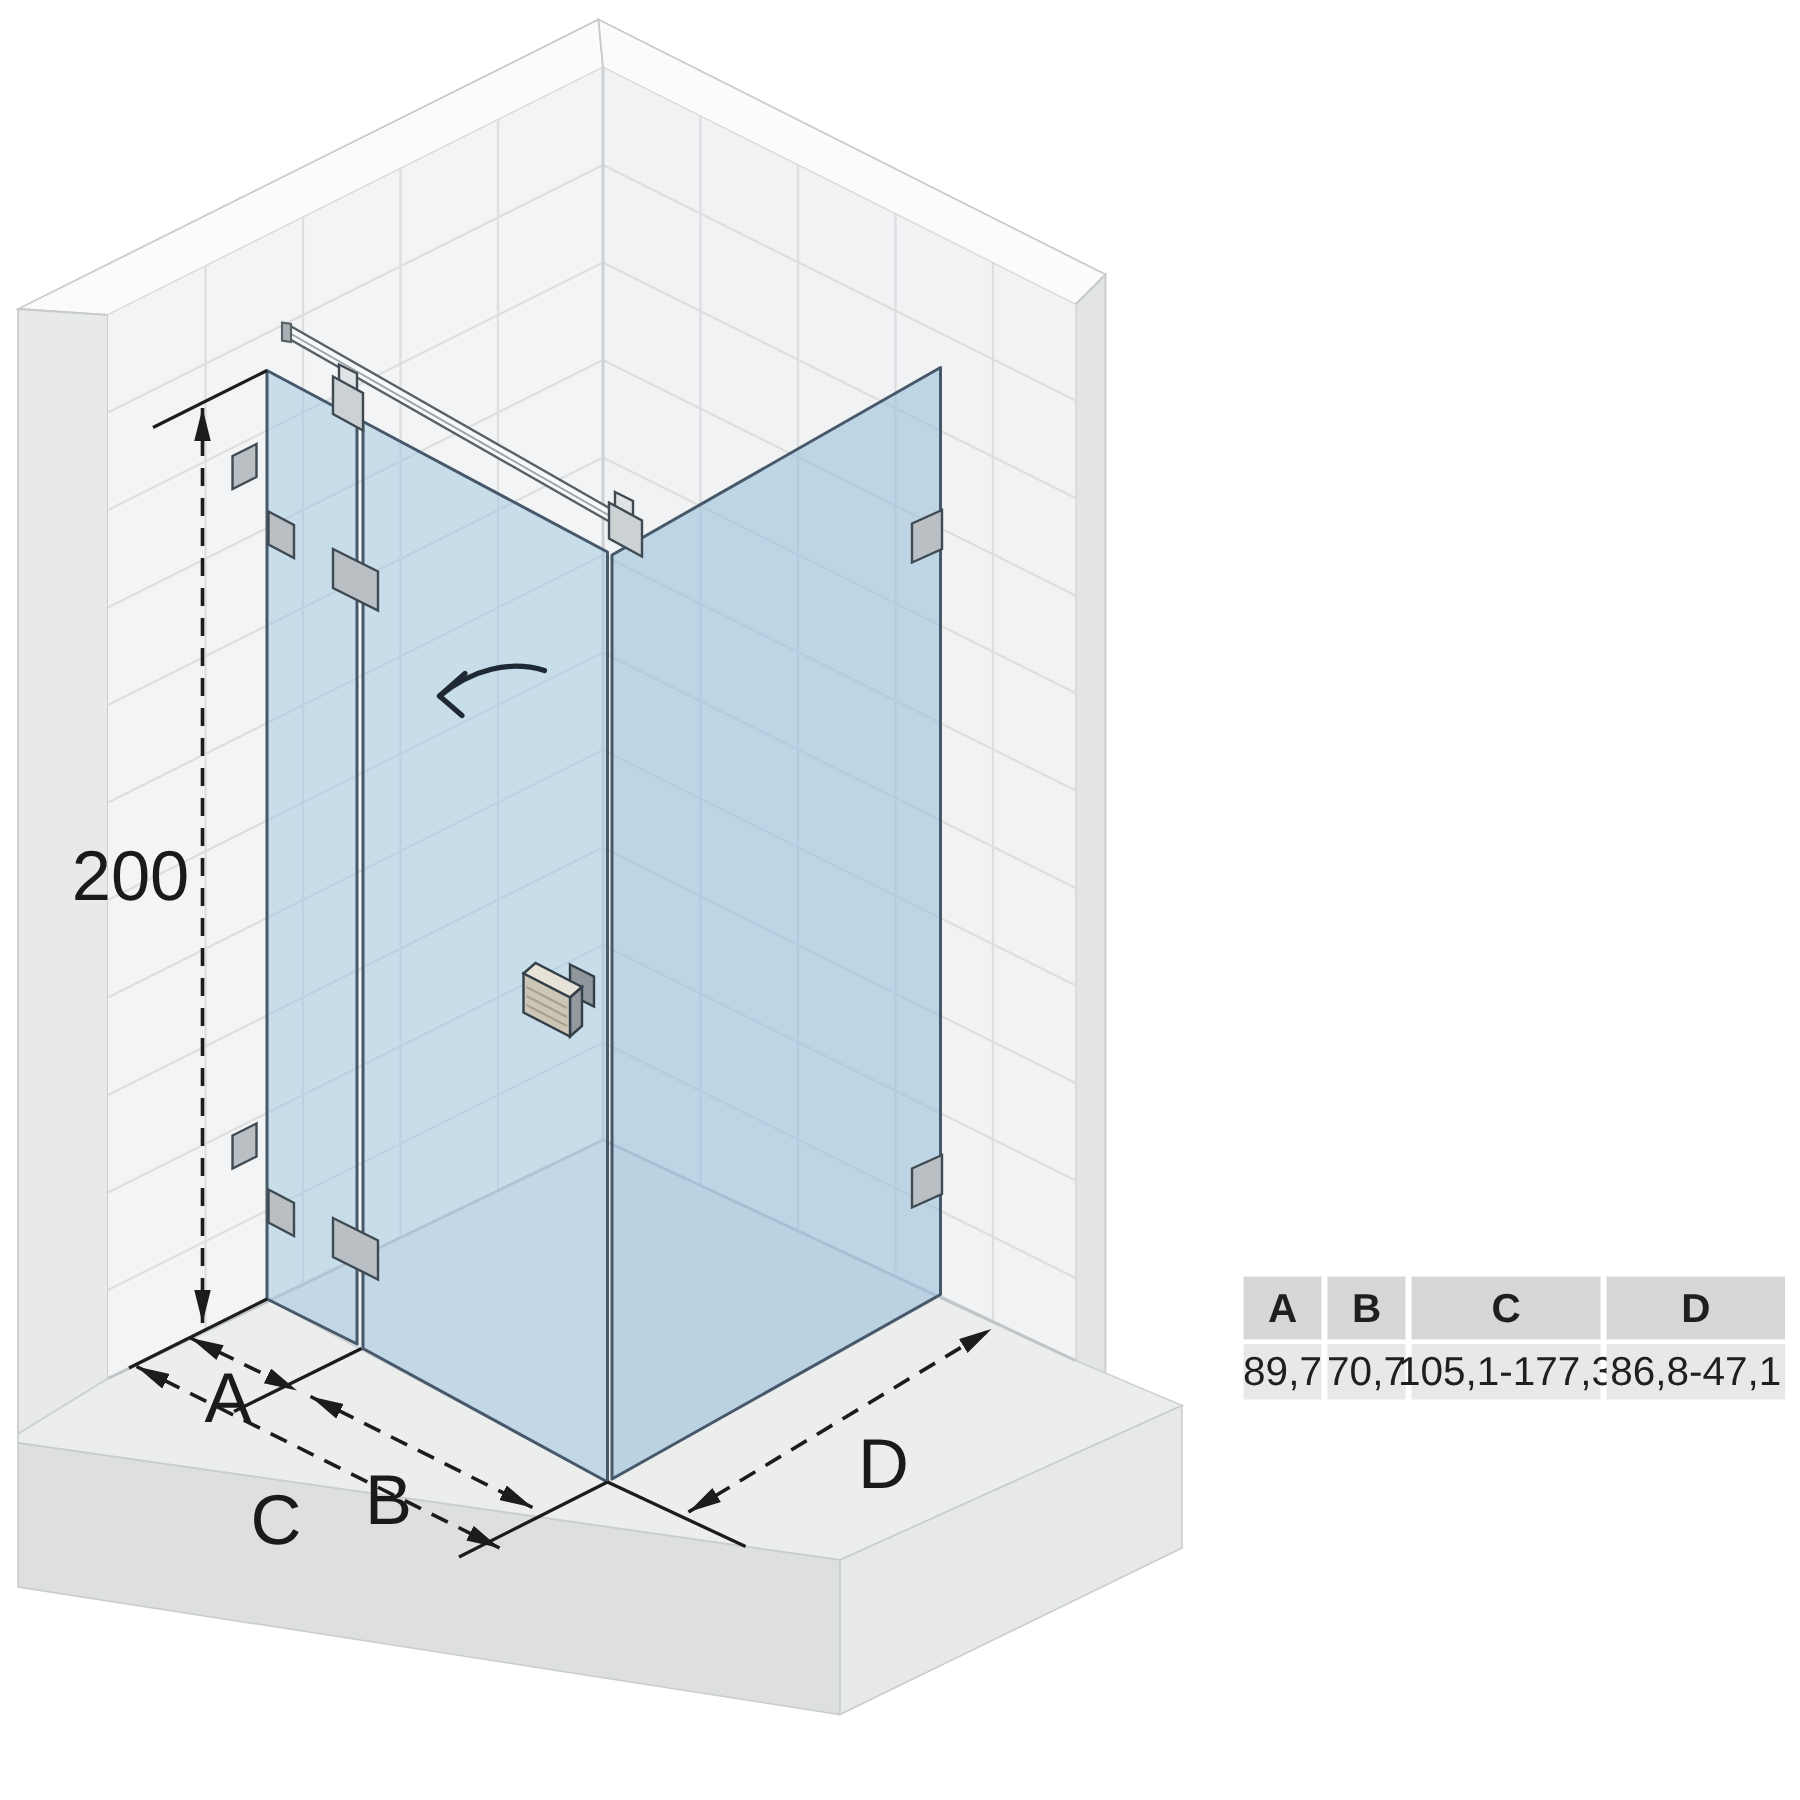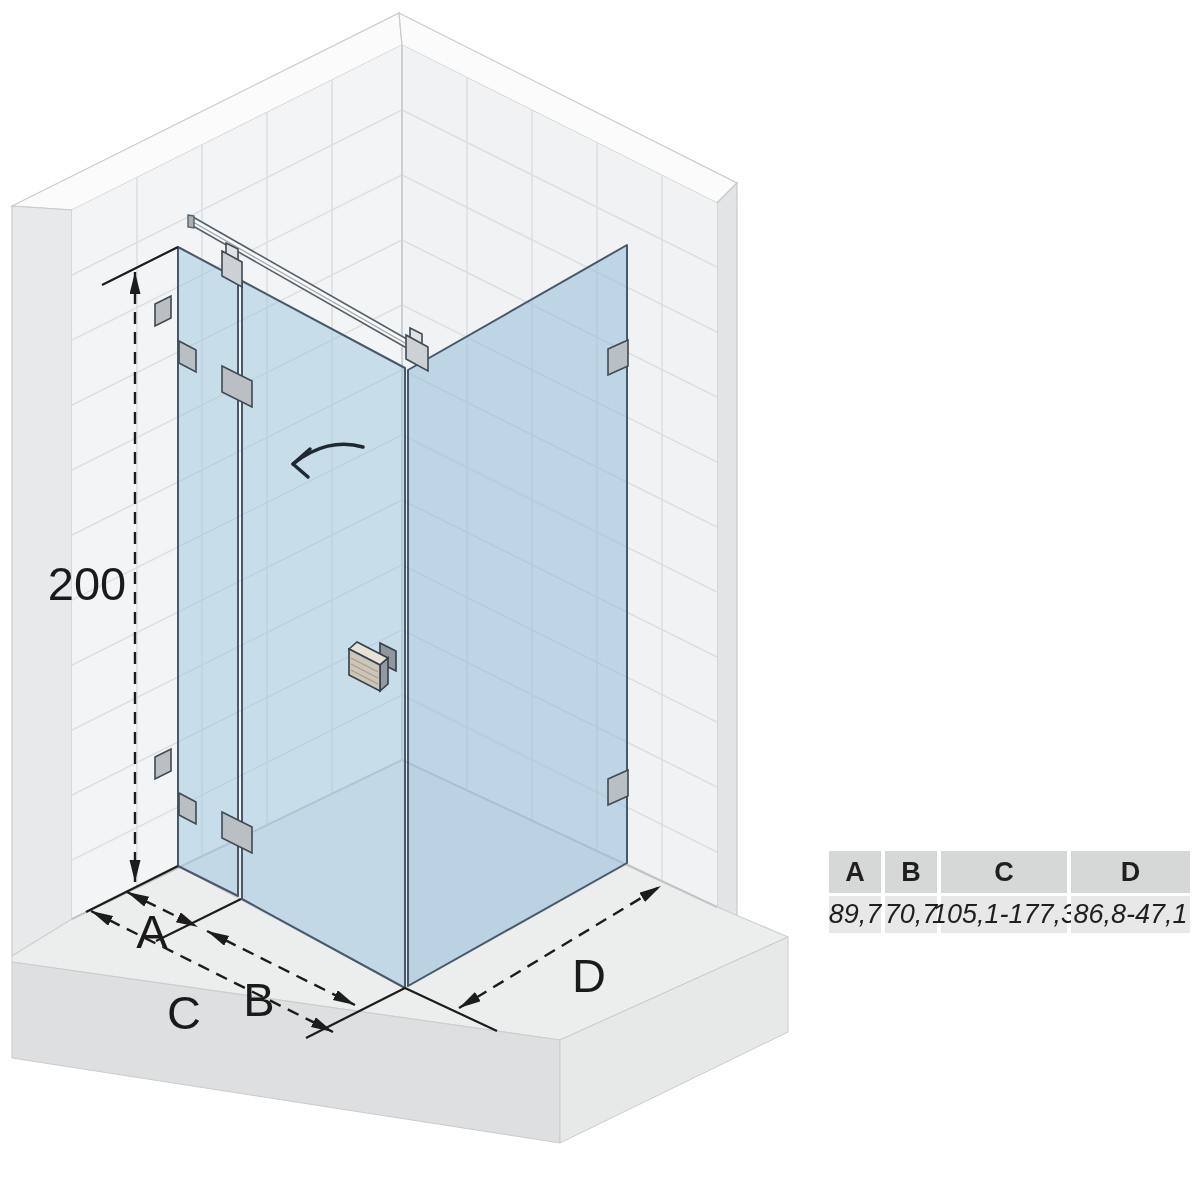--- a/index.html
+++ b/index.html
@@ -6,21 +6,21 @@
   body{width:1200px;height:1200px;position:relative;overflow:hidden;
        font-family:"Liberation Sans", sans-serif;}
   #scene{position:absolute;left:0;top:0;}
   .dimtext{font-family:"Liberation Sans", sans-serif;font-size:47px;fill:#1a1a1a;}
   #dims-table{position:absolute;left:829px;top:851px;display:grid;
       grid-template-columns:52px 52px 126px 119px;grid-template-rows:42px 37px;
       gap:3px 4px;font-family:"Liberation Sans", sans-serif;color:#1f1f1f;}
   #dims-table .hcell{background:#d6d7d7;font-weight:bold;font-size:27px;
       display:flex;align-items:center;justify-content:center;}
   #dims-table .vcell{background:#e8e8e8;font-size:27px;
-      display:flex;align-items:center;justify-content:center;white-space:nowrap;font-style:italic;}
+      display:flex;align-items:center;justify-content:center;white-space:nowrap;}
 </style>
 </head>
 <body>
 
 <svg id="scene" width="1200" height="1200" viewBox="0 0 1200 1200">
   <defs>
     <marker id="ah" orient="auto-start-reverse" markerUnits="userSpaceOnUse" markerWidth="24" markerHeight="13" refX="22" refY="5.5">
       <path d="M0,0 L22,5.5 L0,11 Z" fill="#1c1c1c"></path>
     </marker>
     <clipPath id="clipL">

